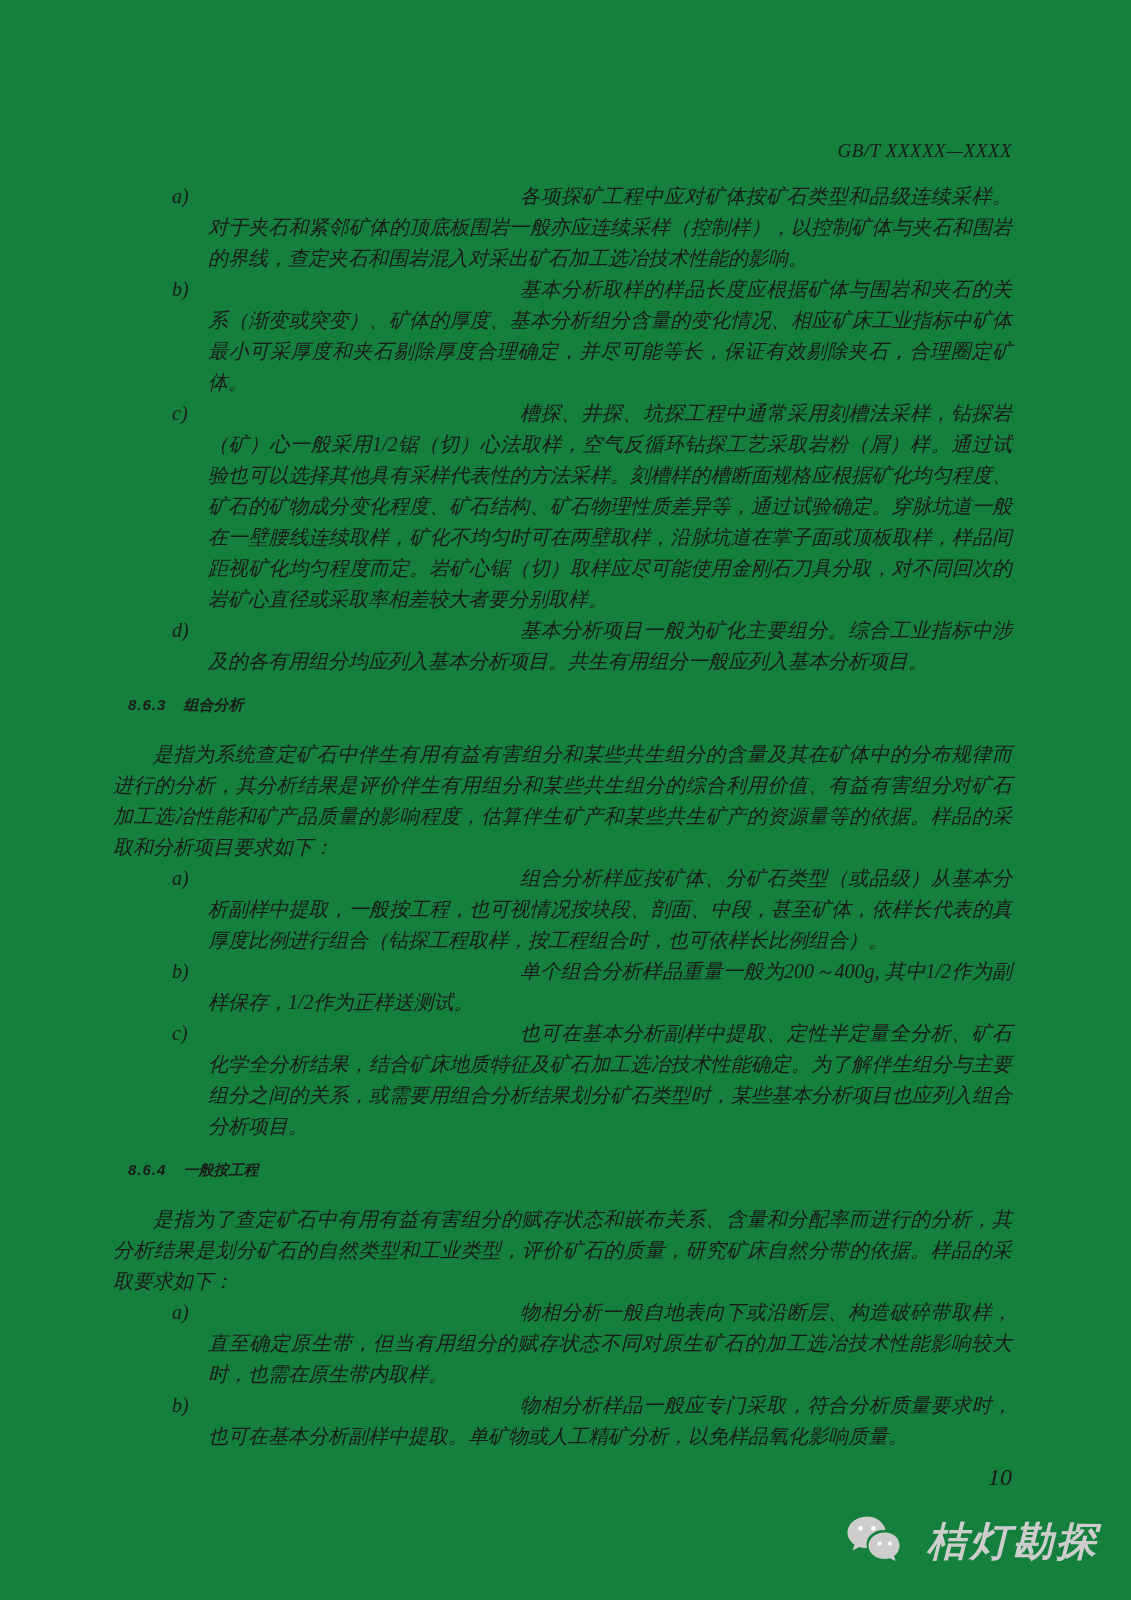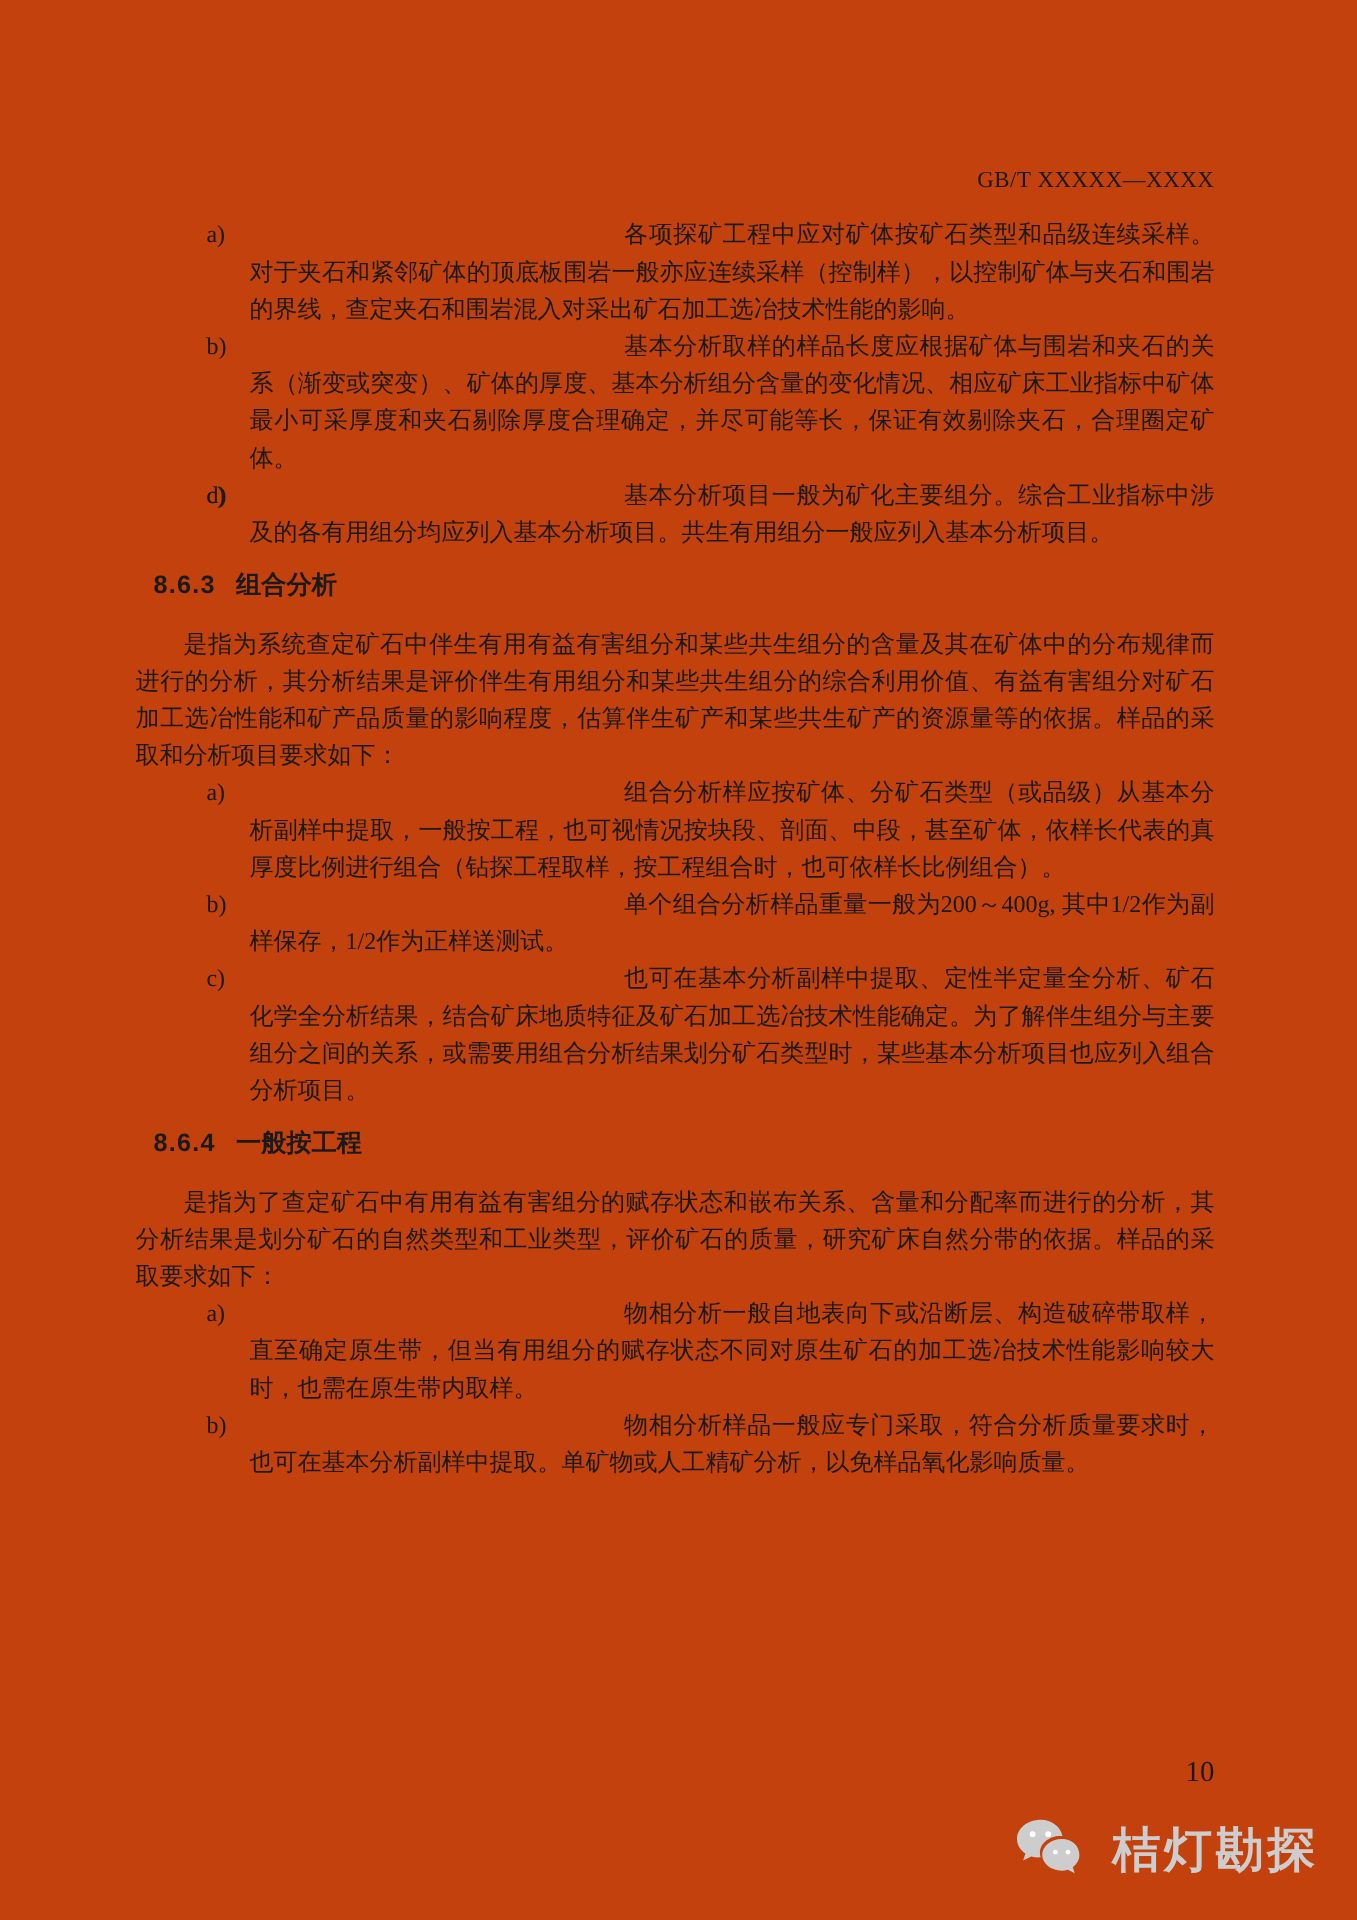--- a/index.html
+++ b/index.html
@@ -5,22 +5,23 @@
   html, body { margin: 0; padding: 0; }
   body {
     width: 1131px; height: 1600px;
     background: #ffffff;
     font-family: "Liberation Serif", "DejaVu Serif", serif;
     color: #1a1a1a;
   }
   .page {
     position: relative;
     width: 1131px; height: 1600px;
-    background: #c2410c;
+    background: #15803d;
     overflow: hidden;
+    font-style: italic;
   }
   .doc-header {
     position: absolute;
     top: 140px; left: 113px; width: 899px;
     text-align: right;
     font-size: 19px;
     letter-spacing: 0.5px;
     white-space: nowrap;
   }
   .content {
@@ -44,21 +45,21 @@
   }
   .para {
     text-indent: 40px;
     text-align: justify;
     margin: 0;
   }
   .sec-heading {
     margin: 13px 0 19px 15px;
     font-family: "Liberation Sans", "DejaVu Sans", sans-serif;
     font-weight: bold;
-    font-size: 21px;
+    font-size: 15px;
     line-height: 30px;
     text-indent: 0;
     text-align: left;
   }
   .sec-heading .num { display: inline-block; margin-right: 17px; letter-spacing: 1px; }
   .page-number {
     position: absolute;
     top: 1464px; left: 113px; width: 899px;
     text-align: right;
     font-size: 24px;
@@ -91,21 +92,21 @@
 
   <div class="content">
 
     <div class="list-item">
       <span class="tag">a)</span><span>各项探矿工程中应对矿体按矿石类型和品级连续采样。对于夹石和紧邻矿体的顶底板围岩一般亦应连续采样（控制样），以控制矿体与夹石和围岩的界线，查定夹石和围岩混入对采出矿石加工选冶技术性能的影响。</span>
     </div>
     <div class="list-item">
       <span class="tag">b)</span><span>基本分析取样的样品长度应根据矿体与围岩和夹石的关系（渐变或突变）、矿体的厚度、基本分析组分含量的变化情况、相应矿床工业指标中矿体最小可采厚度和夹石剔除厚度合理确定，并尽可能等长，保证有效剔除夹石，合理圈定矿体。</span>
     </div>
     <div class="list-item">
-      <span class="tag">c)</span>
+      <span class="tag">c)</span><span>槽探、井探、坑探工程中通常采用刻槽法采样，钻探岩（矿）心一般采用1/2锯（切）心法取样，空气反循环钻探工艺采取岩粉（屑）样。通过试验也可以选择其他具有采样代表性的方法采样。刻槽样的槽断面规格应根据矿化均匀程度、矿石的矿物成分变化程度、矿石结构、矿石物理性质差异等，通过试验确定。穿脉坑道一般在一壁腰线连续取样，矿化不均匀时可在两壁取样，沿脉坑道在掌子面或顶板取样，样品间距视矿化均匀程度而定。岩矿心锯（切）取样应尽可能使用金刚石刀具分取，对不同回次的岩矿心直径或采取率相差较大者要分别取样。</span>
     </div>
     <div class="list-item">
       <span class="tag">d)</span><span>基本分析项目一般为矿化主要组分。综合工业指标中涉及的各有用组分均应列入基本分析项目。共生有用组分一般应列入基本分析项目。</span>
     </div>
 
     <h3 class="sec-heading">
       <span class="num">8.6.3</span><span>组合分析</span>
     </h3>
     <p class="para">是指为系统查定矿石中伴生有用有益有害组分和某些共生组分的含量及其在矿体中的分布规律而进行的分析，其分析结果是评价伴生有用组分和某些共生组分的综合利用价值、有益有害组分对矿石加工选冶性能和矿产品质量的影响程度，估算伴生矿产和某些共生矿产的资源量等的依据。样品的采取和分析项目要求如下：</p>
 

